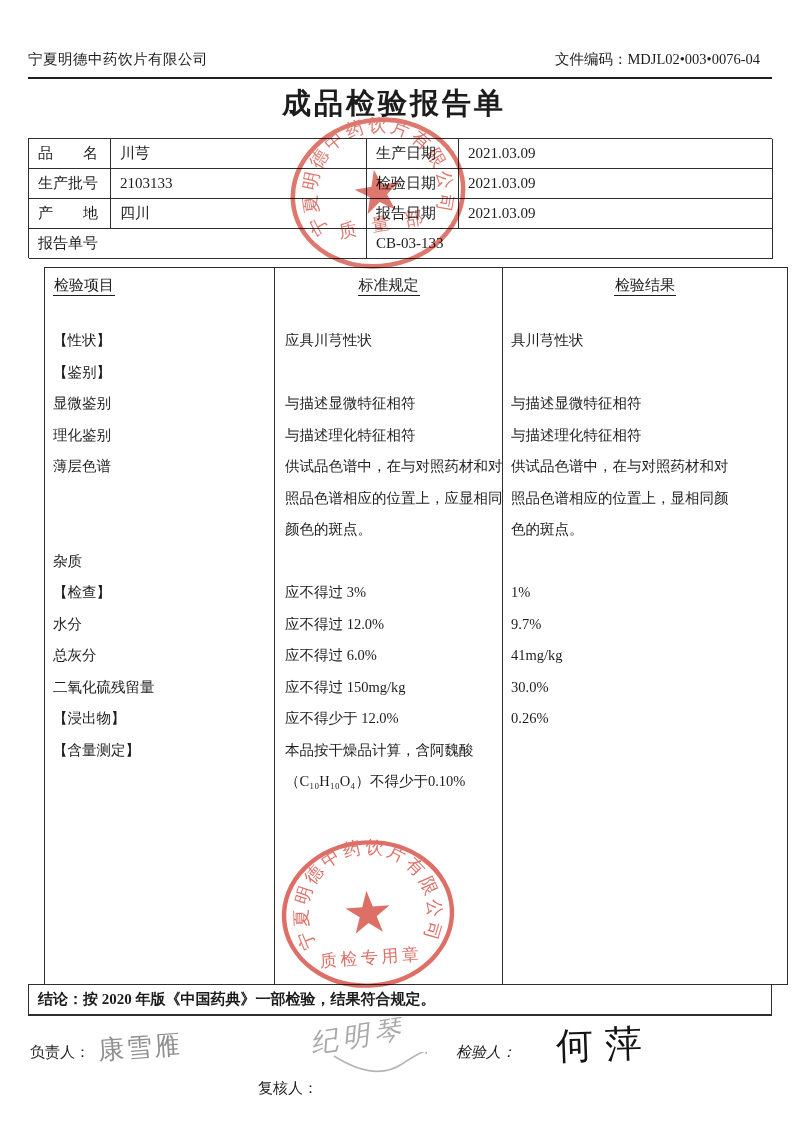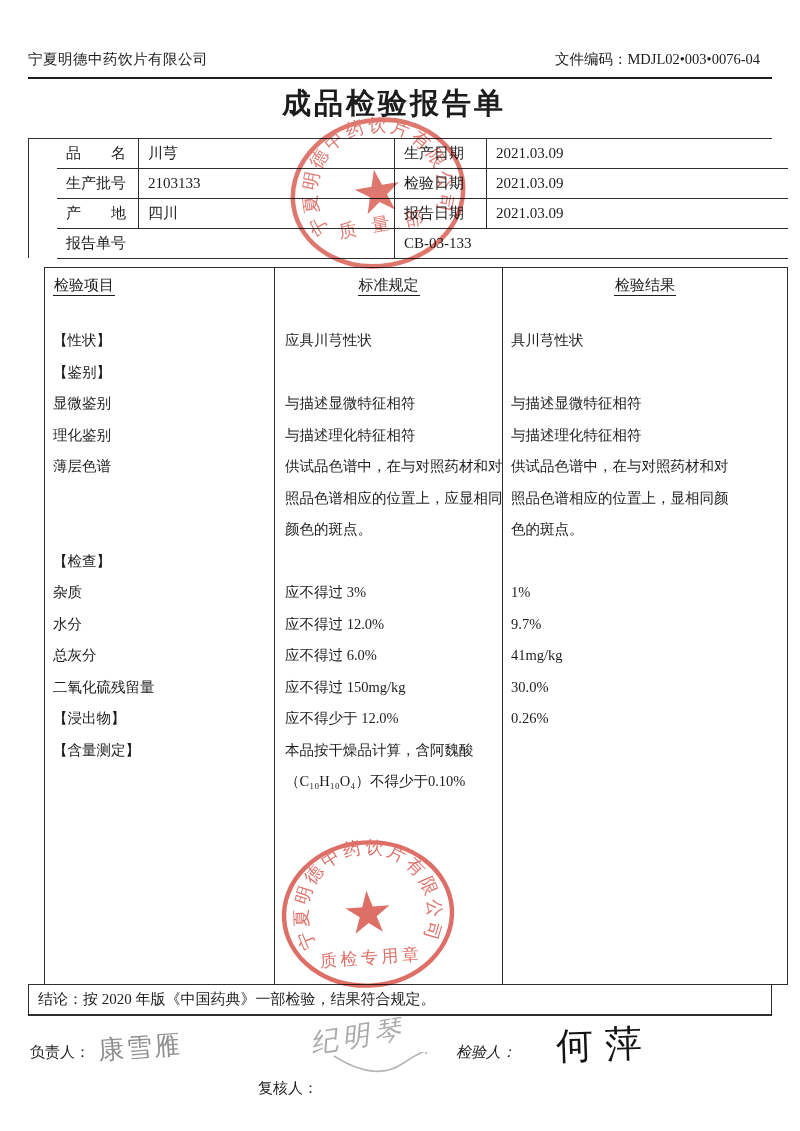--- a/index.html
+++ b/index.html
@@ -9,21 +9,21 @@
   }
   
   .co-name{position:absolute;left:28px;top:50px;font-size:14.5px;letter-spacing:.5px;}
   .doc-code{position:absolute;right:28px;top:50px;font-size:14.5px;}
   .head-rule{position:absolute;left:28px;top:77px;width:744px;height:2px;background:#1e1e1e;}
   .title{position:absolute;left:0;top:84px;width:100%;text-align:center;
          font-size:29px;font-weight:bold;letter-spacing:3px;margin:0;}
   
   .info-table{position:absolute;left:28px;top:138px;width:744px;height:120px;
       display:grid;grid-template-columns:82px 256px 92px 314px;grid-auto-rows:30px;
-      border-top:1px solid #2e2e2e;border-left:1px solid #2e2e2e;font-size:15px;box-sizing:border-box;padding-left:28px;}
+      border-top:1px solid #2e2e2e;border-left:1px solid #2e2e2e;font-size:15px;box-sizing:border-box;}
   .info-table .cell{border-right:1px solid #2e2e2e;border-bottom:1px solid #2e2e2e;
       display:flex;align-items:center;padding:0 0 0 9px;box-sizing:border-box;white-space:nowrap;overflow:visible;}
   .cell.span2{grid-column:1/3;}
   .cell.span2v{grid-column:3/5;}
   
   .main-table{position:absolute;left:44px;top:267px;width:744px;height:718px;
       border:1px solid #2e2e2e;box-sizing:border-box;display:flex;font-size:14.5px;}
   .mt-col{height:100%;box-sizing:border-box;}
   .mt-col-items{width:230px;border-right:1px solid #2e2e2e;}
   .mt-col-standard{width:228px;border-right:1px solid #2e2e2e;}
@@ -31,21 +31,21 @@
   .mt-head{height:57px;box-sizing:border-box;padding-top:8px;}
   .mt-col-items .mt-head{text-align:left;padding-left:8px;}
   .mt-col-standard .mt-head,.mt-col-result .mt-head{text-align:center;}
   .mt-head span{border-bottom:1px solid #1c1c1c;padding:0 1px 2px 1px;font-size:15px;}
   .mt-lines{padding-left:8px;}
   .mt-col-standard .mt-lines{padding-left:10px;}
   .mt-line{height:31.5px;line-height:31.5px;white-space:nowrap;}
   
   .conclusion{position:absolute;left:28px;top:984px;width:744px;height:32px;
       border:1px solid #2e2e2e;border-bottom-width:2px;box-sizing:border-box;
-      display:flex;align-items:center;padding-left:9px;font-size:15px;font-weight:normal;}
+      display:flex;align-items:center;padding-left:9px;font-size:15px;font-weight:bold;}
   
   .sig-label{position:absolute;font-size:15px;}
   .lab1{left:30px;top:1043px;} .lab2{left:258px;top:1079px;} .lab3{left:456px;top:1043px;font-style:italic;}
   .sig-name{position:absolute;white-space:nowrap;}
   .sig1{left:98px;top:1030px;font-size:26px;color:#8f8f8f;transform:rotate(-4deg);letter-spacing:2px;}
   .sig2{left:310px;top:1018px;font-size:27px;color:#a9a9a9;font-style:italic;transform:rotate(-9deg);letter-spacing:5px;}
   .sig2-flourish{position:absolute;left:330px;top:1052px;}
   .sig3{left:556px;top:1020px;font-size:37px;color:#141414;letter-spacing:12px;transform:rotate(-2deg);}
   
   .stamp{position:absolute;opacity:.8;mix-blend-mode:multiply;pointer-events:none;z-index:5;}
@@ -86,22 +86,22 @@
     <div class="mt-col mt-col-items">
       <div class="mt-head"><span>检验项目</span></div>
       <div class="mt-lines">
           <div class="mt-line">【性状】</div>
           <div class="mt-line">【鉴别】</div>
           <div class="mt-line">显微鉴别</div>
           <div class="mt-line">理化鉴别</div>
           <div class="mt-line">薄层色谱</div>
           <div class="mt-line">&nbsp;</div>
           <div class="mt-line">&nbsp;</div>
+          <div class="mt-line">杂质</div>
           <div class="mt-line">【检查】</div>
-          <div class="mt-line">杂质</div>
           <div class="mt-line">水分</div>
           <div class="mt-line">总灰分</div>
           <div class="mt-line">二氧化硫残留量</div>
           <div class="mt-line">【浸出物】</div>
           <div class="mt-line">【含量测定】</div>
           <div class="mt-line">&nbsp;</div>
         </div>
     </div>
     <div class="mt-col mt-col-standard">
       <div class="mt-head"><span>标准规定</span></div>

